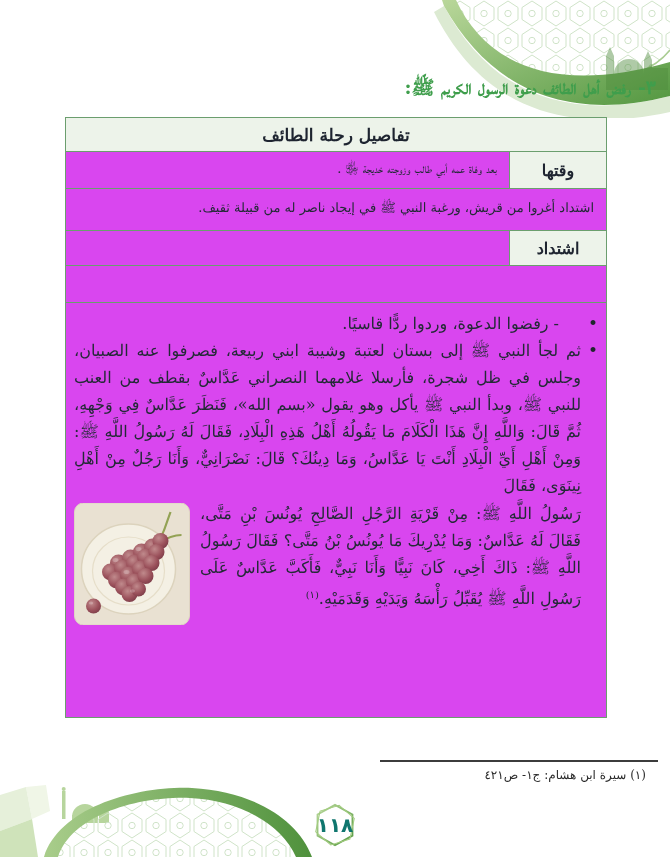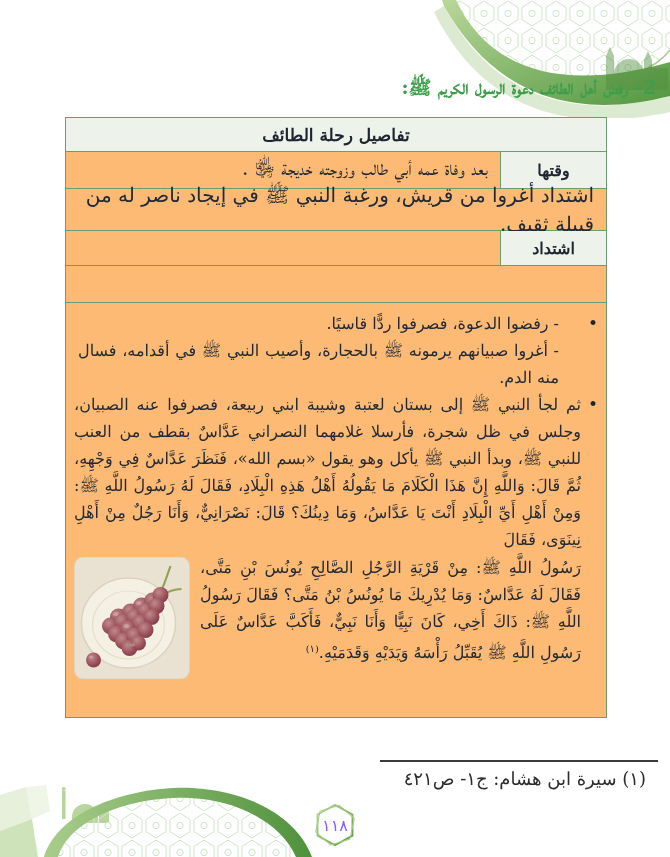--- a/index.html
+++ b/index.html
@@ -20,37 +20,37 @@
   .heading {
     position: absolute; top: 76px; right: 14px;
     font-size: 19px; font-weight: bold; color: #3f9e4c;
     letter-spacing: 0;
   }
   
   .trip-table {
     position: absolute; top: 117px; right: 63px;
     width: 542px; height: 601px;
     border: 1.4px solid #6b9e6e;
-    background: #fdba74;
+    background: #d946ef;
   }
   .t-title {
     height: 33px; background: #edf3ea;
     display: flex; align-items: center; justify-content: center;
     font-weight: bold; font-size: 17px; color: #1e2430;
   }
   .t-row { display: flex; border-top: 1px solid #6b9e6e; }
   .t-label {
-    width: 106px; flex: none; background: #edf3ea;
+    width: 97px; flex: none; background: #edf3ea;
     border-left: 1px solid #6b9e6e;
     display: flex; align-items: center; justify-content: center;
     font-weight: bold; font-size: 16px; color: #1e2430;
   }
   .t-value {
     flex: 1; display: flex; align-items: center;
-    padding: 4px 12px 4px 8px; font-size: 20px;
+    padding: 4px 12px 4px 8px; font-size: 13px;
   }
   .r1 { height: 37px; } .r2 { height: 42px; } .r3 { height: 35px; } .r4 { height: 37px; }
   .r-events { height: 415px; }
   .events-cell { flex: 1; padding: 7px 8px 4px 8px; font-size: 16px; line-height: 27px; }
   .bullet-item { display: flex; }
   .bullet-glyph { width: 17px; flex: none; font-size: 17px; color: #20262e; }
   .bullet-body { flex: 1; text-align: justify; }
   .sub-line { padding-right: 22px; text-align: right; }
   .sub-line.wrapping { text-align: justify; padding-left: 4px; }
   .b2-p1 { text-align: justify; }
@@ -58,30 +58,30 @@
   .b2-p2 { flex: 1; text-align: justify; }
   .b2-p2 sup { font-size: 10px; }
   .grapes { width: 116px; height: 122px; flex: none; margin-top: 3px; }
   
   .footnote-rule {
     position: absolute; top: 760px; right: 12px;
     width: 278px; height: 2px; background: #3c3c3c;
   }
   .footnote {
     position: absolute; top: 768px; right: 24px;
-    font-size: 18px; color: #2b2b2b;
+    font-size: 12px; color: #2b2b2b;
   }
   
   .pagenum-wrap { position: absolute; top: 803px; left: 312px; width: 46px; height: 44px; }
   .pagenum-wrap svg { position: absolute; inset: 0; }
   .pagenum {
     position: absolute; inset: 0;
     display: flex; align-items: center; justify-content: center;
     font-family: "DejaVu Sans", sans-serif;
-    font-size: 16px; font-weight: normal; color: #8b5cf6;
+    font-size: 20px; font-weight: bold; color: #0f766e;
   }
 </style>
 </head>
 <body>
 
 <div class="page">
 
   <svg class="ornament-top" viewBox="0 0 270 118" aria-hidden="true">
     <defs>
       <pattern id="hp1" width="24" height="27" patternUnits="userSpaceOnUse">
@@ -96,21 +96,21 @@
     <path d="M52,0 C68,46 118,74 180,79 C226,82 254,70 270,50 L270,0 Z" fill="url(#hp1)"></path>
     <path d="M52,0 C68,46 118,74 180,79 C226,82 254,70 270,50" fill="none" stroke="#a9cc92" stroke-width="1.6"></path>
     <path d="M44,6 C88,88 160,124 270,96 L270,112 C150,138 76,96 34,12 Z" fill="#dcead2"></path>
     <path d="M56,0 C85,62 150,96 270,62 L270,96 C160,124 88,84 44,6 L42,0 Z" fill="url(#gb1)"></path>
     <g fill="#4f8c3d" opacity="0.45">
       <path d="M206,90 L206,56 L210,47 L214,56 L214,74 A15,15 0 0 1 244,74 L244,60 L248,51 L252,60 L252,90 Z"></path>
       <rect x="252" y="68" width="16" height="22"></rect>
     </g>
   </svg>
 
-  <div class="heading">2- رفض أهل الطائف دعوة الرسول الكريم ﷺ:</div>
+  <div class="heading">٣- رفض أهل الطائف دعوة الرسول الكريم ﷺ:</div>
 
   <div class="trip-table">
     <div class="t-title">تفاصيل رحلة الطائف</div>
 
     <div class="t-row r1">
       <div class="t-label">وقتها</div>
       <div class="t-value">بعد وفاة عمه أبي طالب وزوجته خديجة ﵂ .</div>
     </div>
 
     <div class="t-row r2">
@@ -123,22 +123,21 @@
 
     <div class="t-row r4">
     </div>
 
     <div class="t-row r-events">
       <div class="events-cell">
 
         <div class="bullet-item">
           <span class="bullet-glyph">•</span>
           <div class="bullet-body">
-            <div class="sub-line">- رفضوا الدعوة، فصرفوا ردًّا قاسيًا.</div>
-            <div class="sub-line wrapping">- أغروا صبيانهم يرمونه ﷺ بالحجارة، وأصيب النبي ﷺ في أقدامه، فسال منه الدم.</div>
+            <div class="sub-line">- رفضوا الدعوة، وردوا ردًّا قاسيًا.</div>
           </div>
         </div>
 
         <div class="bullet-item">
           <span class="bullet-glyph">•</span>
           <div class="bullet-body">
             <div class="b2-p1">ثم لجأ النبي ﷺ إلى بستان لعتبة وشيبة ابني ربيعة، فصرفوا عنه الصبيان، وجلس في ظل شجرة، فأرسلا غلامهما النصراني عَدَّاسٌ بقطف من العنب للنبي ﷺ، وبدأ النبي ﷺ يأكل وهو يقول «بسم الله»، فَنَظَرَ عَدَّاسٌ فِي وَجْهِهِ، ثُمَّ قَالَ: وَاللَّهِ إِنَّ هَذَا الْكَلَامَ مَا يَقُولُهُ أَهْلُ هَذِهِ الْبِلَادِ، فَقَالَ لَهُ رَسُولُ اللَّهِ ﷺ: وَمِنْ أَهْلِ أَيِّ الْبِلَادِ أَنْتَ يَا عَدَّاسُ، وَمَا دِينُكَ؟ قَالَ: نَصْرَانِيٌّ، وَأَنَا رَجُلٌ مِنْ أَهْلِ نِينَوَى، فَقَالَ</div>
             <div class="b2-bottom">
               <div class="b2-p2">
                 <span>رَسُولُ اللَّهِ ﷺ: مِنْ قَرْيَةِ الرَّجُلِ الصَّالِحِ يُونُسَ بْنِ مَتَّى، فَقَالَ لَهُ عَدَّاسٌ: وَمَا يُدْرِيكَ مَا يُونُسُ بْنُ مَتَّى؟ فَقَالَ رَسُولُ اللَّهِ ﷺ: ذَاكَ أَخِي، كَانَ نَبِيًّا وَأَنَا نَبِيٌّ، فَأَكَبَّ عَدَّاسٌ عَلَى رَسُولِ اللَّهِ ﷺ يُقَبِّلُ رَأْسَهُ وَيَدَيْهِ وَقَدَمَيْهِ.</span><sup>(١)</sup>

